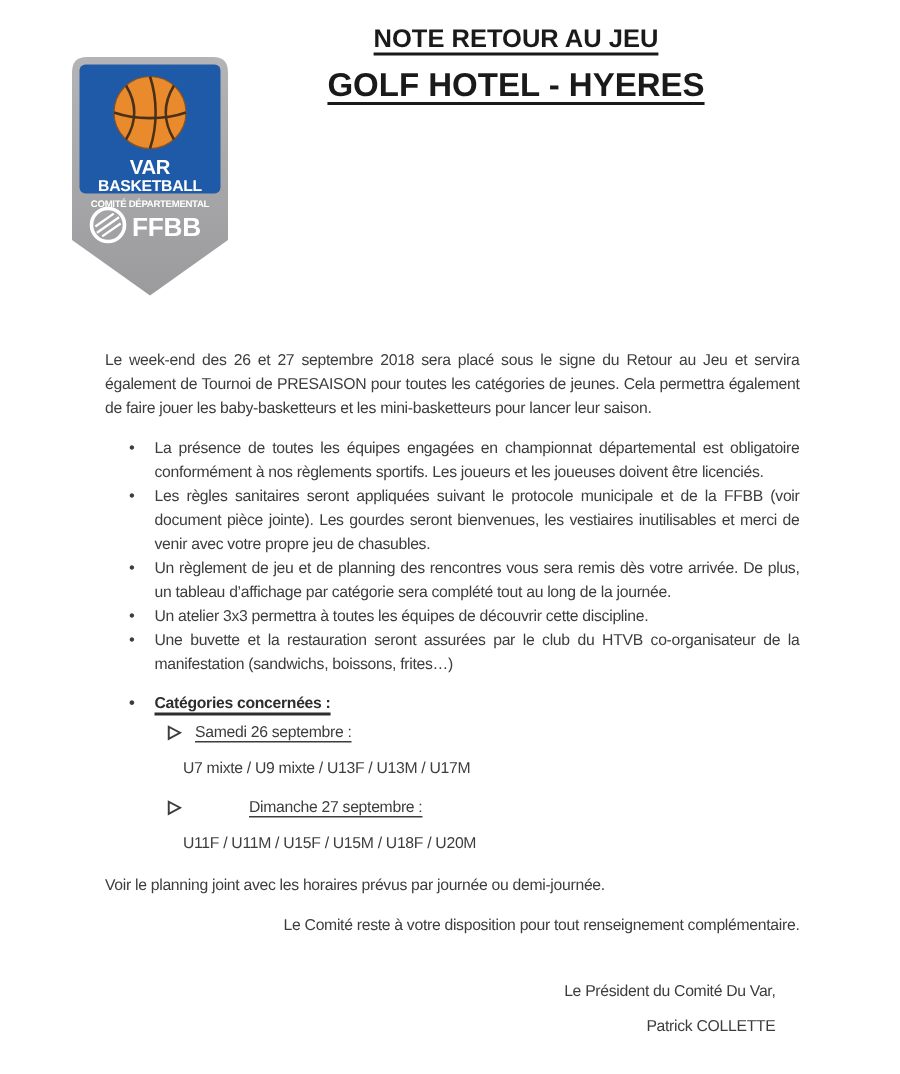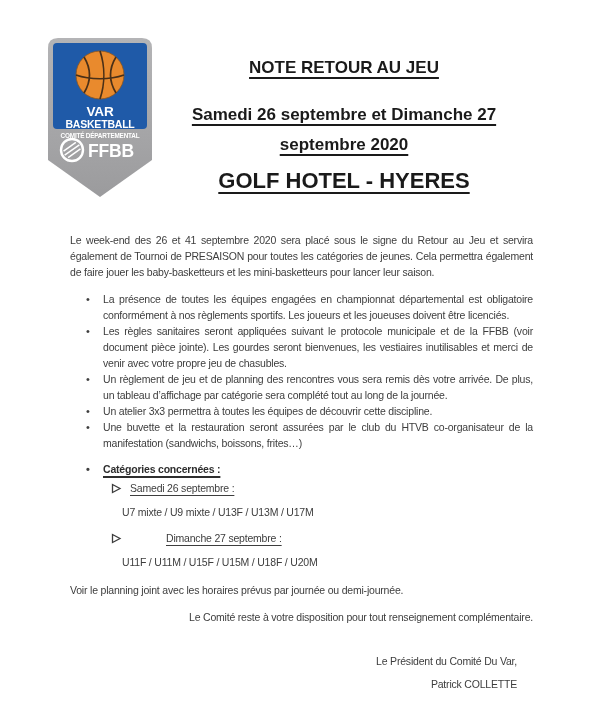--- a/index.html
+++ b/index.html
@@ -16,21 +16,21 @@
   
   .header { position:relative; height:206px; }
   .logo { position:absolute; left:48px; top:38px; width:104px; height:160px; }
   .headings {
     margin-left:155px; margin-right:67px;
     text-align:center;
     color:#1a1a1a; font-weight:bold;
     letter-spacing:0;
   }
   .uline { text-decoration:underline; text-decoration-thickness:2px; text-underline-offset:4px; }
-  .title-line { padding-top:58px; font-size:17px; }
+  .title-line { padding-top:16px; font-size:17px; }
   .date-block { margin-top:22px; font-size:17px; }
   .date-line { line-height:30px; }
   .venue-line { margin-top:8px; font-size:22px; }
   
   .doc-body { margin:0 67px 0 70px; line-height:16px; }
   .intro { margin:26px 0 0 0; text-align:justify; }
   .bullets { margin-top:11px; }
   .bullet { display:flex; }
   .b-marker { width:17px; padding-left:16px; flex:none; font-size:11px; color:#3d3d3d; }
   .bullet p { flex:1; margin:0; text-align:justify; }
@@ -87,33 +87,29 @@
           <line x1="-7.5" y1="4" x2="7.5" y2="4"></line>
         </g>
       </g>
       <text x="40" y="119" fill="#ffffff" font-size="17.5" font-weight="bold" font-family="Liberation Sans, DejaVu Sans, sans-serif">FFBB</text>
     </svg>
 
     <div class="headings">
       <div class="title-line">
         <span class="uline">NOTE RETOUR AU JEU</span>
       </div>
-      <div class="date-block">
-        <div class="date-line"><span class="uline">Samedi 26 septembre et Dimanche 27</span></div>
-        <div class="date-line"><span class="uline">septembre 2020</span></div>
-      </div>
       <div class="venue-line">
         <span class="uline">GOLF HOTEL - HYERES</span>
       </div>
     </div>
   </div>
 
   <div class="doc-body">
 
-    <p class="intro">Le week-end des 26 et 41 septembre 2020 sera placé sous le signe du Retour au Jeu et servira également de Tournoi de PRESAISON pour toutes les catégories de jeunes. Cela permettra également de faire jouer les baby-basketteurs et les mini-basketteurs pour lancer leur saison.</p>
+    <p class="intro">Le week-end des 26 et 27 septembre 2018 sera placé sous le signe du Retour au Jeu et servira également de Tournoi de PRESAISON pour toutes les catégories de jeunes. Cela permettra également de faire jouer les baby-basketteurs et les mini-basketteurs pour lancer leur saison.</p>
 
     <div class="bullets">
       <div class="bullet">
         <span class="b-marker">•</span>
         <p>La présence de toutes les équipes engagées en championnat départemental est obligatoire conformément à nos règlements sportifs. Les joueurs et les joueuses doivent être licenciés.</p>
       </div>
       <div class="bullet">
         <span class="b-marker">•</span>
         <p>Les règles sanitaires seront appliquées suivant le protocole municipale et de la FFBB (voir document pièce jointe). Les gourdes seront bienvenues, les vestiaires inutilisables et merci de venir avec votre propre jeu de chasubles.</p>
       </div>

